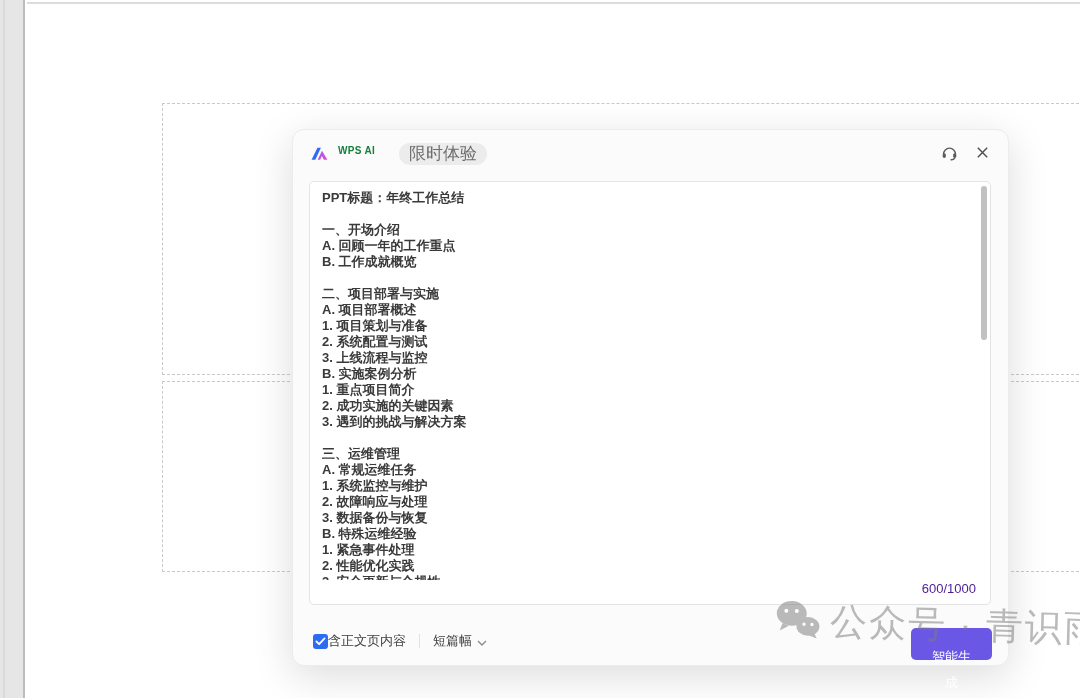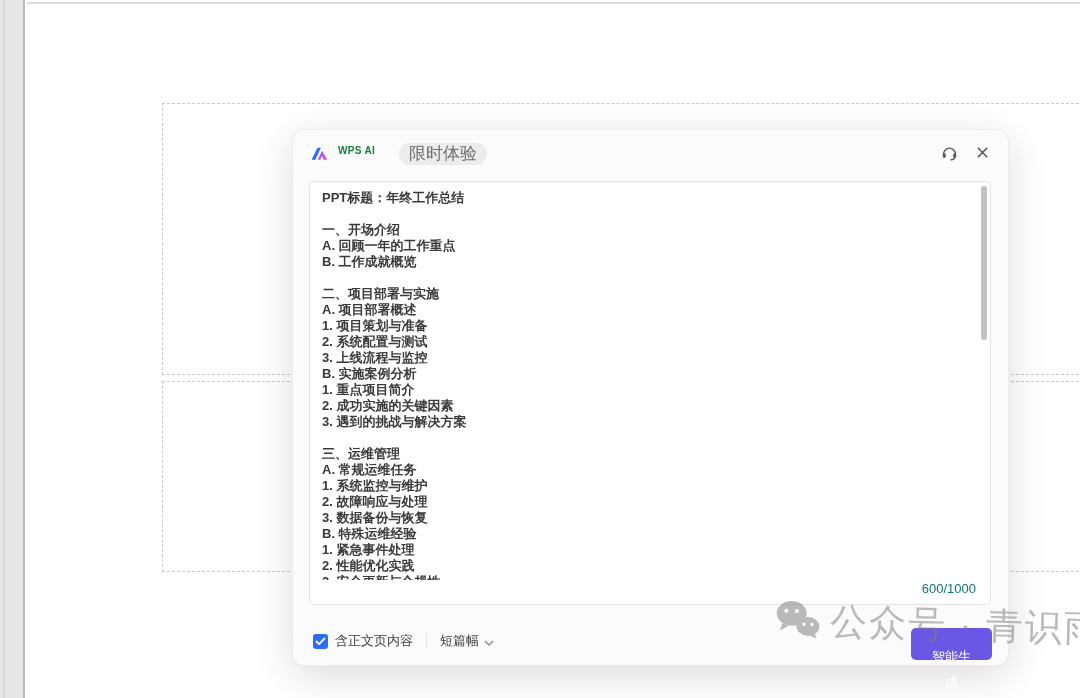--- a/index.html
+++ b/index.html
@@ -25,26 +25,26 @@
   .icon-btn{position:absolute;top:13px;width:22px;height:22px;display:flex;align-items:center;justify-content:center;background:none;border:none;padding:0;cursor:pointer;}
   .icon-btn.headset{left:645px;}
   .icon-btn.close{left:678px;}
 
   
   .textarea{position:absolute;left:16px;top:51px;width:682px;height:424px;background:#fff;
             border:1px solid #e3e3e3;border-radius:5px;padding:8px 12px 0;}
   .outline-clip{height:390px;overflow:hidden;}
   .outline-text{font-size:13px;line-height:16px;color:#3a3a3a;white-space:pre-wrap;font-weight:bold;}
   .scroll-thumb{position:absolute;right:3px;top:4px;width:6px;height:154px;background:#c1c1c1;border-radius:3px;}
-  .char-counter{position:absolute;right:14px;bottom:8px;font-size:13px;color:#0f766e;}
+  .char-counter{position:absolute;right:14px;bottom:8px;font-size:13px;color:#4c1d95;}
 
   
   .dlg-footer{position:absolute;left:20px;top:497px;height:28px;display:flex;align-items:center;}
   .checkbox{width:15px;height:15px;background:#2e6bf3;border-radius:3px;display:inline-flex;align-items:center;justify-content:center;cursor:pointer;}
-  .cb-label{margin-left:7px;font-size:13px;color:#414141;}
+  .cb-label{font-size:13px;color:#414141;}
   .v-div{width:1px;height:14px;background:#e2e2e2;margin:0 13px;}
   .length-select{display:flex;align-items:center;gap:5px;cursor:pointer;}
   .length-label{font-size:13px;color:#414141;}
   .generate-btn{position:absolute;right:16px;top:498px;width:81px;height:26px;background:#6a57e6;color:#fff;
                 border:none;border-radius:5px;font-size:13px;line-height:26px;text-align:center;padding:16px;cursor:pointer;}
 
   
   .watermark{position:absolute;left:774px;top:600px;display:flex;align-items:center;gap:9px;
              color:#7d7d7d;opacity:.52;transform:rotate(1.6deg);z-index:9;pointer-events:none;}
   .watermark-text{font-size:37px;letter-spacing:2px;white-space:nowrap;}

